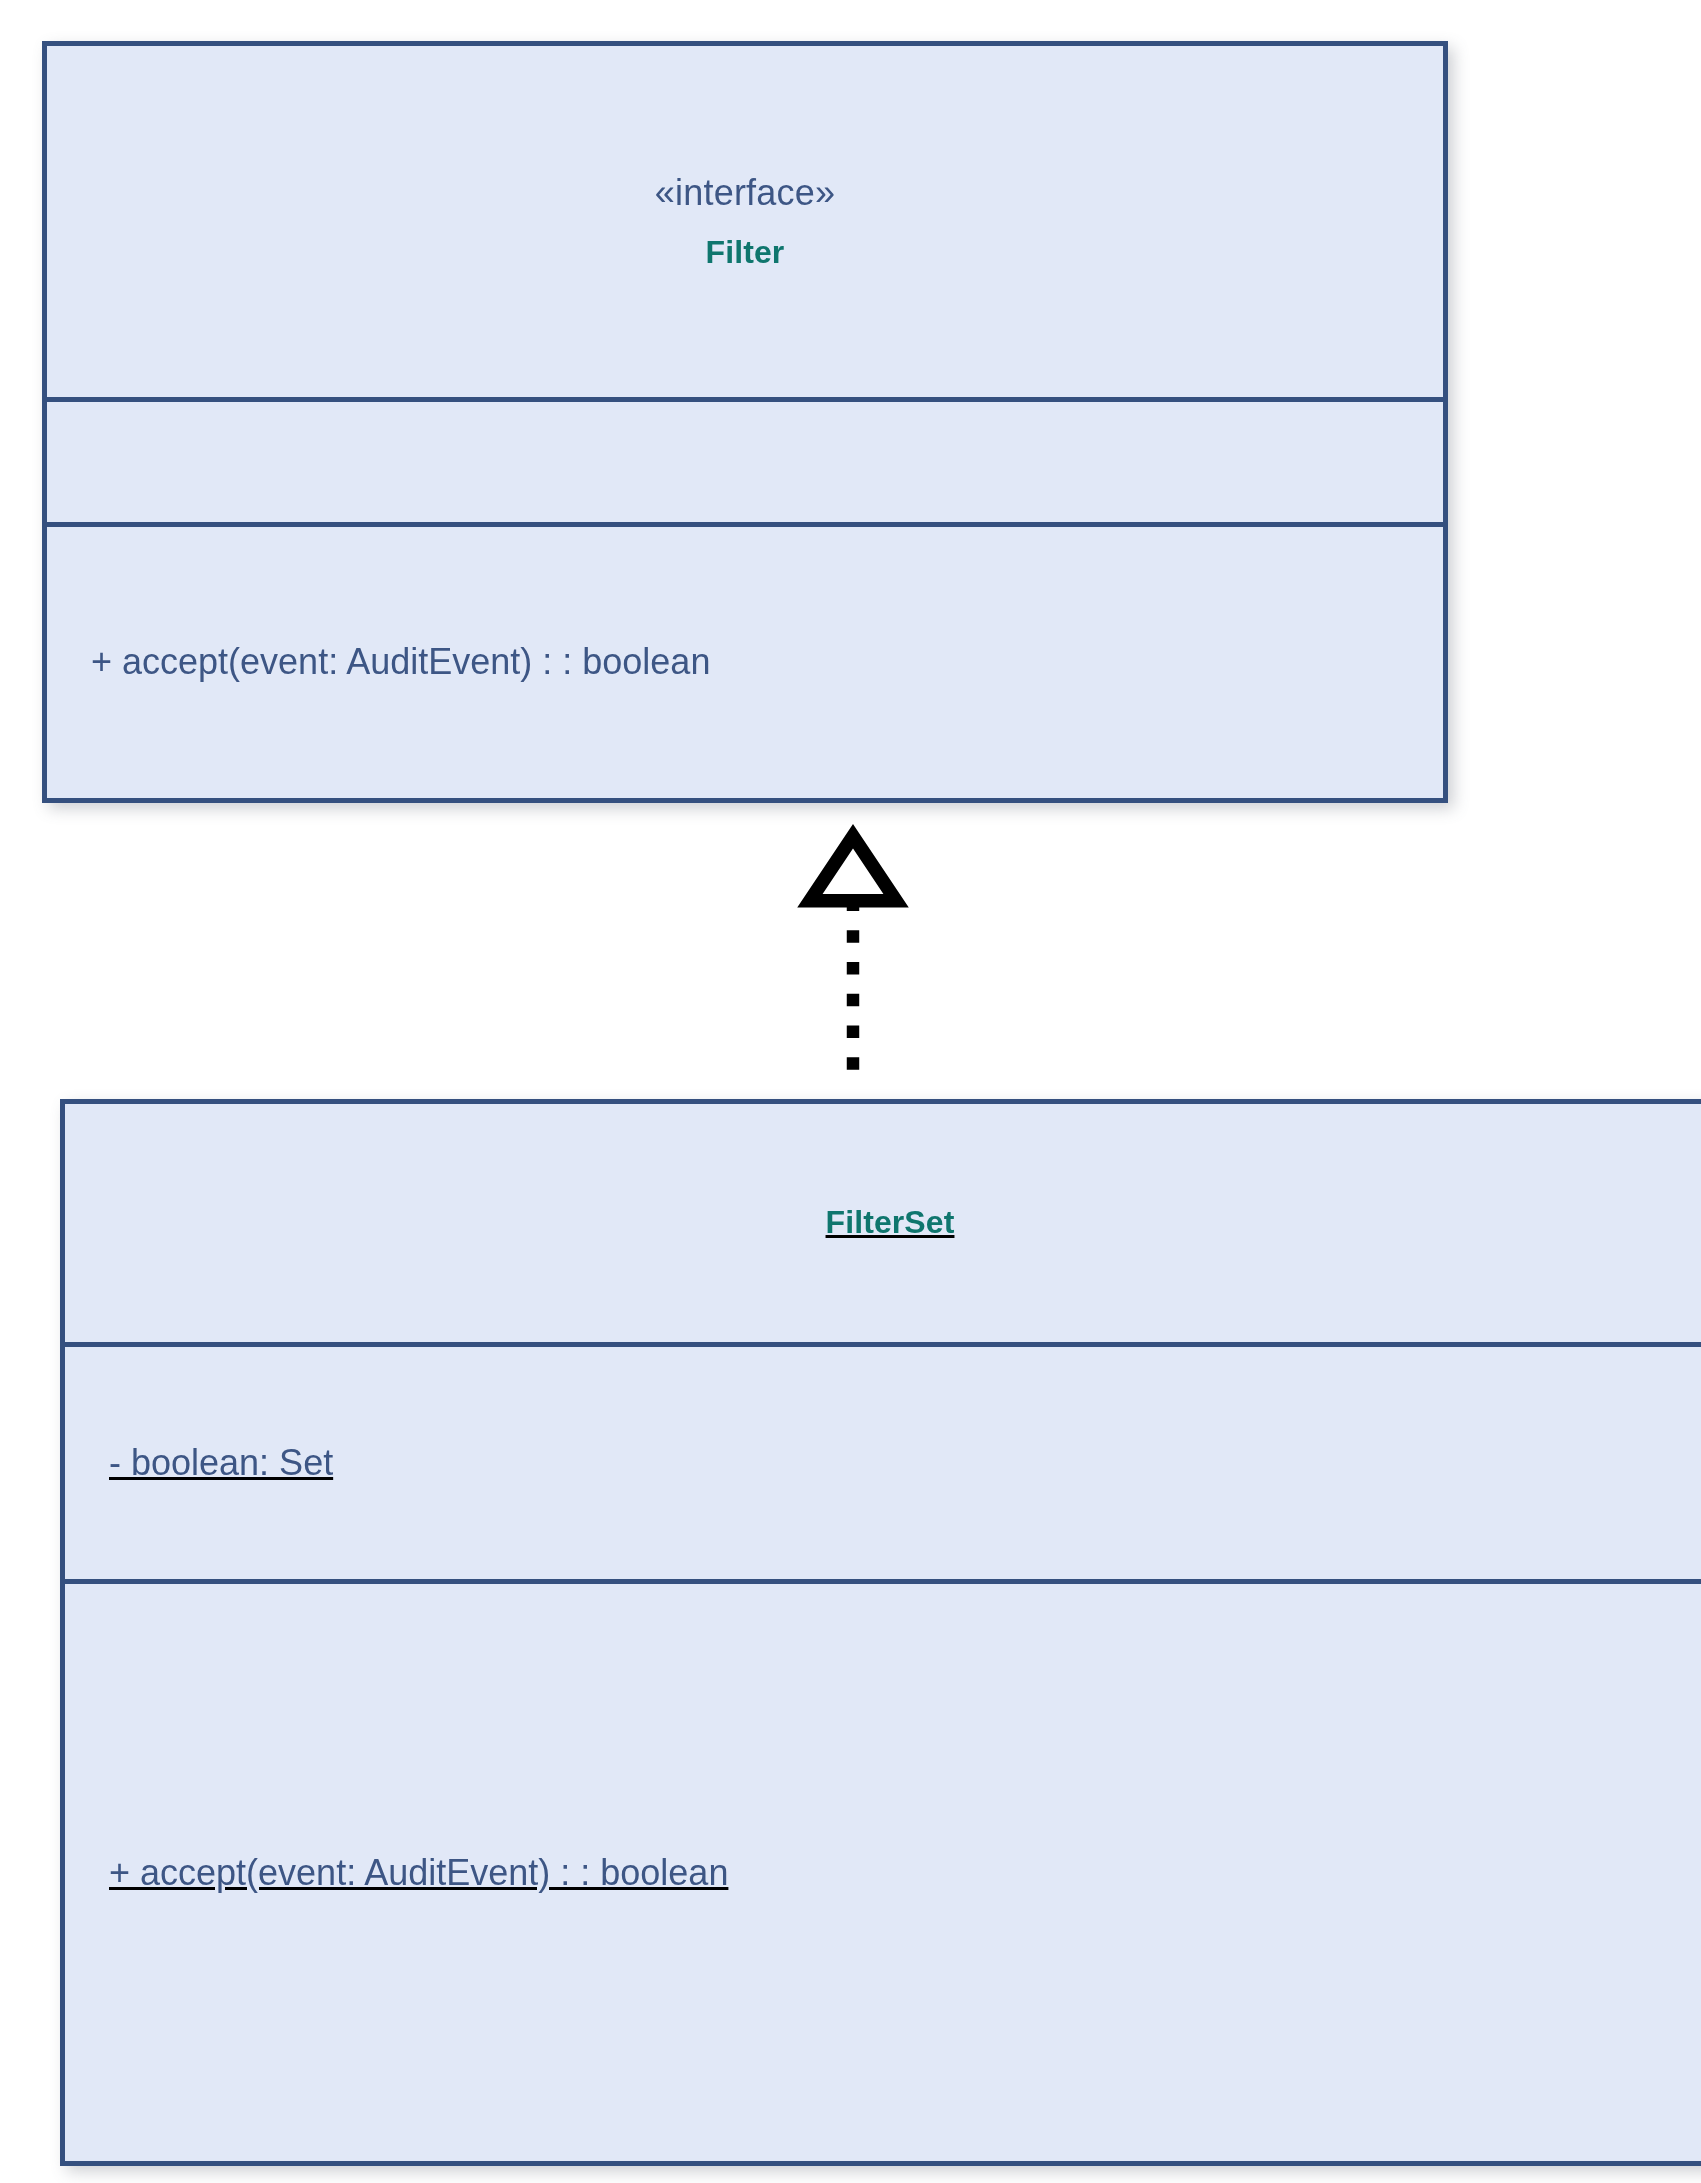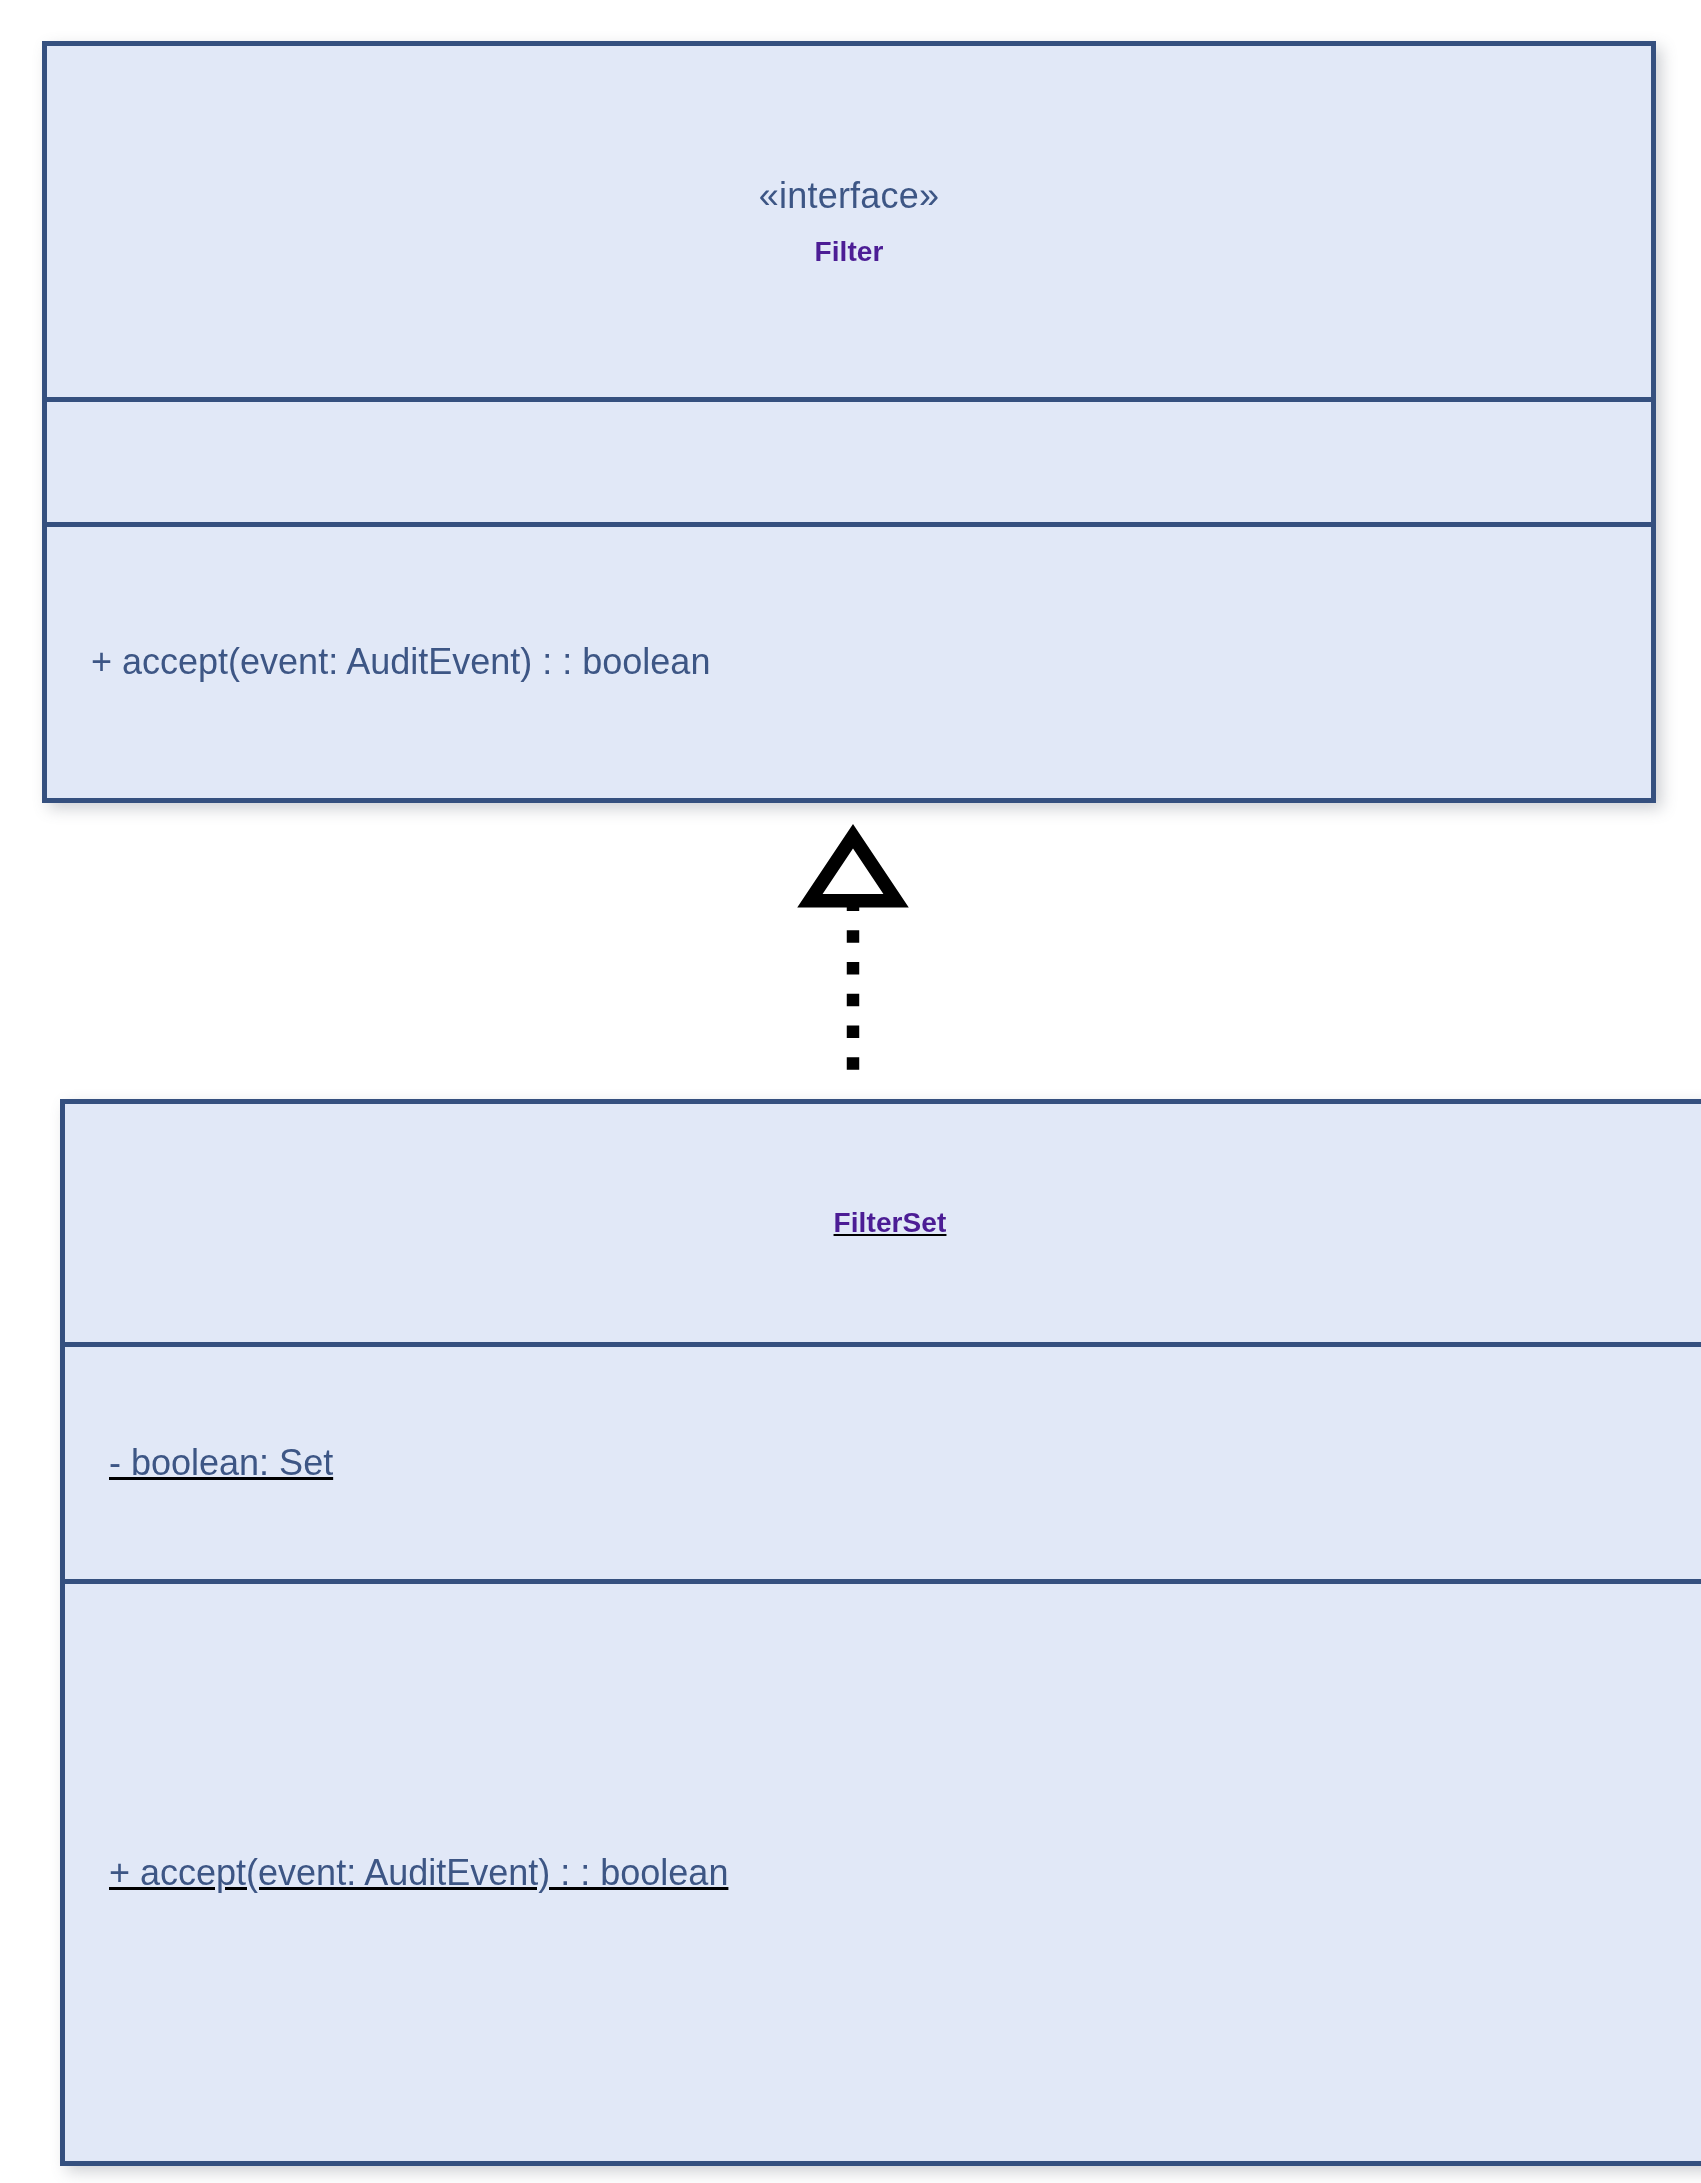--- a/index.html
+++ b/index.html
@@ -51,22 +51,22 @@
 
   .stereotype {
     color: #3d5685;
     font-size: 36px;
     font-weight: 400;
     line-height: 1.1;
     letter-spacing: 0.2px;
   }
 
   .class-name {
-    color: #4c1d95;
-    font-size: 28px;
+    color: #0f766e;
+    font-size: 32px;
     font-weight: bold;
     line-height: 1.1;
     letter-spacing: 0.1px;
   }
 
   
   .cmp-members {
     display: flex;
     flex-direction: column;
     justify-content: center;
@@ -86,21 +86,21 @@
     text-align: left;
   }
   .member + .member {
     margin-top: 19.3px;
   }
 
   
   #class-filter {
     left: 42px;
     top: 41px;
-    width: 1614px;
+    width: 1406px;
     height: 762px;
   }
   #class-filter .cmp-header   { height: 351px; }
   #class-filter .cmp-attrs    { height: 125px; }
   #class-filter .cmp-methods  { height: 276px; }
   #class-filter .stereotype   { margin-bottom: 21.6px; }
 
   
   #class-filterset {
     left: 60px;

